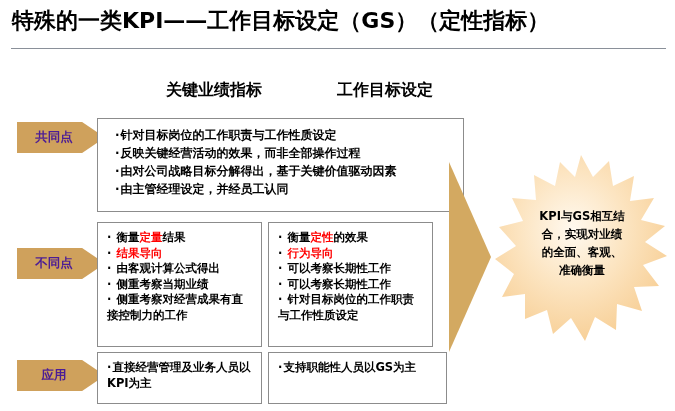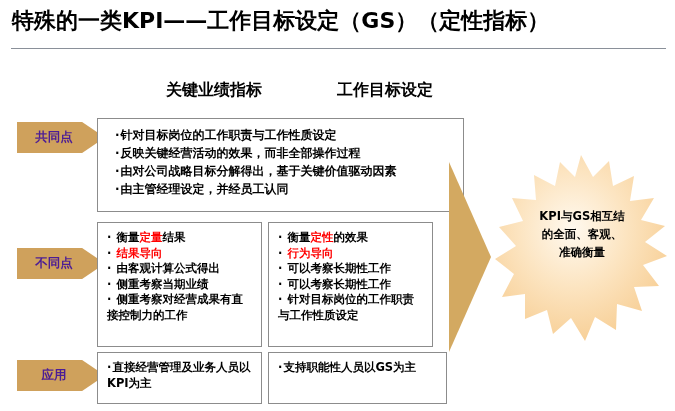--- a/index.html
+++ b/index.html
@@ -210,15 +210,16 @@
     <radialGradient id="burstGrad" cx="45%" cy="40%" r="70%">
       <stop offset="0%" stop-color="#fff9ef"></stop>
       <stop offset="45%" stop-color="#fce4c0"></stop>
       <stop offset="100%" stop-color="#f6c98a"></stop>
     </radialGradient>
   </defs>
   <polygon fill="url(#burstGrad)" points="86,0 98,22 114,6 118,31 139,21 135,46 159,43 146,65 170,71 150,87 172,101 148,110 164,131 139,132 147,156 122,149 121,175 100,162 90,186 76,163 58,179 52,155 30,164 30,139 7,142 19,119 0,104 21,91 4,72 28,66 17,43 41,45 39,20 60,31 65,7 80,22"></polygon>
 </svg>
 <div id="starburst-text">
   <div>KPI与GS相互结</div>
+  <div>合，实现对业绩</div>
   <div>的全面、客观、</div>
   <div>准确衡量</div>
 </div>
 
 </body></html>

